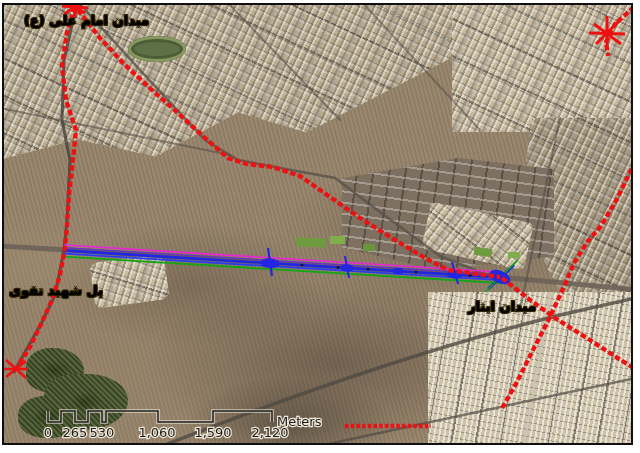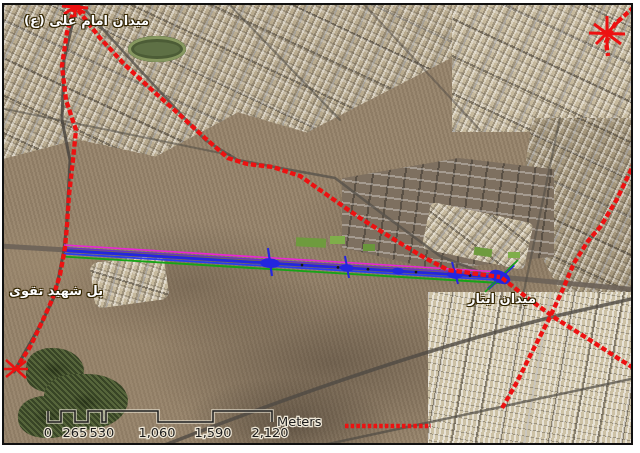--- a/index.html
+++ b/index.html
@@ -58,27 +58,27 @@
       repeating-linear-gradient(45deg, rgba(30,40,18,.5) 0 2px, rgba(90,105,60,.4) 2px 4px),
       radial-gradient(20px 12px at 50% 50%, rgba(25,35,14,.6), rgba(0,0,0,0) 80%);
   }
   #p1{left:26px;top:348px;width:58px;height:44px;border-radius:45% 55% 50% 40%;}
   #p2{left:44px;top:374px;width:84px;height:56px;border-radius:40% 50% 55% 45%;}
   #p3{left:18px;top:396px;width:60px;height:42px;border-radius:45%;}
   #stadium{left:128px;top:36px;width:58px;height:26px;border-radius:50%;
     background:#5e7045;box-shadow:inset 0 0 0 3px #879860, inset 0 0 0 6px #4c5c36;}
   #overlay{position:absolute;left:0;top:0;width:640px;height:453px;}
   .plabel{
-    position:absolute;color:#ffffff;font-weight:bold;font-size:13px;line-height:1.1;
+    position:absolute;color:#000000;font-weight:bold;font-size:13px;line-height:1.1;
     direction:rtl;white-space:nowrap;
     text-shadow:0 0 2px #000,1px 1px 0 #402f00,-1px -1px 0 #402f00,1px -1px 0 #402f00,-1px 1px 0 #402f00;
   }
   #lbl-imam{left:24px;top:14px;}
   #lbl-taghavi{left:9px;top:284px;}
-  #lbl-isar{left:468px;top:292px;}
+  #lbl-isar{left:468px;top:300px;}
   #lbl-legend{left:466px;top:417px;font-size:12px;}
 </style>
 </head>
 <body>
 
 <div id="stage">
   <div id="frame">
     <div id="world">
 
       <div class="sat" id="desert"></div>

